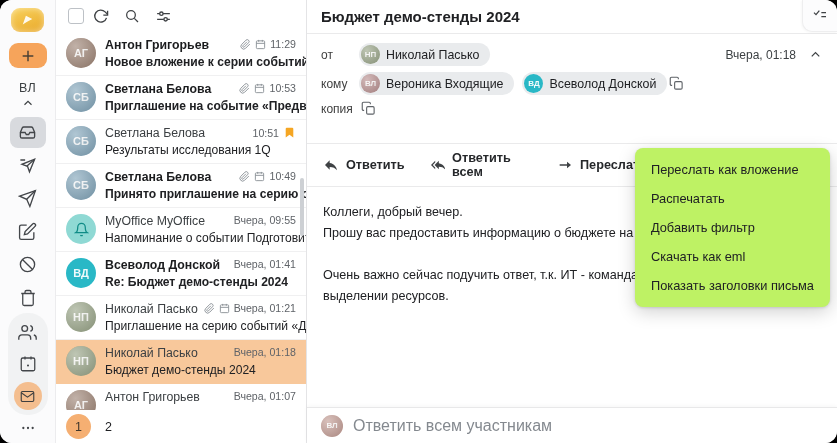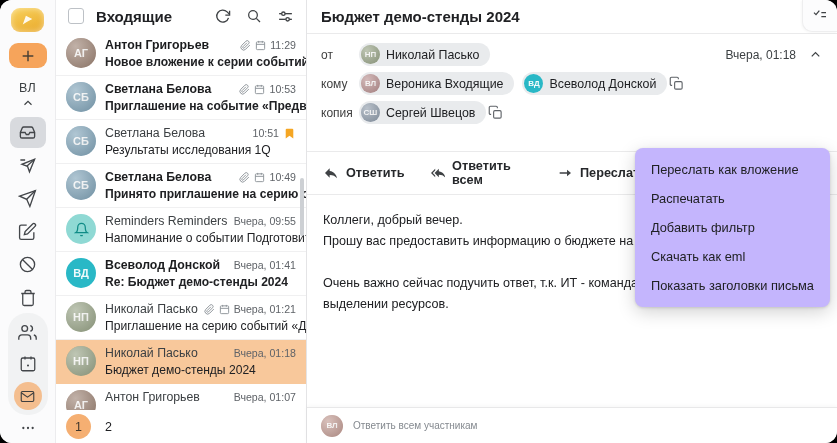--- a/index.html
+++ b/index.html
@@ -34,21 +34,21 @@
   .list-title{flex:1;font-size:15px;font-weight:700;color:#202124;margin-left:4px;}
   .hdr-icons{display:flex;gap:15px;color:#3F4245;align-items:center;}
   .rows{flex:1;overflow:hidden;position:relative;}
   .email-row{height:44px;box-sizing:border-box;display:flex;gap:9px;padding:6px 10px 0 10px;
     border-bottom:1px solid #F0F0F1;}
   .email-row.selected{background:#F8C89B;border-bottom-color:transparent;}
   .avatar{width:30px;height:30px;border-radius:50%;flex:0 0 30px;display:flex;align-items:center;
     justify-content:center;font-size:11px;font-weight:700;color:rgba(255,255,255,.93);position:relative;overflow:hidden;}
   .avatar.photo::after{content:"";position:absolute;inset:0;background:radial-gradient(circle at 32% 28%,rgba(255,255,255,.38),rgba(0,0,0,.12));border-radius:50%;}
   .row-main{flex:1;min-width:0;}
-  .row-top{display:flex;align-items:center;}
+  .row-top{display:flex;align-items:flex-start;}
   .sender{flex:1;min-width:0;overflow:hidden;white-space:nowrap;font-size:12.3px;color:#3C4043;}
   .email-row.unread .sender{font-weight:700;color:#1B1C1E;}
   .row-meta{display:flex;align-items:center;gap:4px;color:#80868B;flex:0 0 auto;}
   .row-time{font-size:10.6px;color:#5F6368;white-space:nowrap;}
   .subject{margin-top:3px;font-size:12.1px;color:#202124;white-space:nowrap;overflow:hidden;}
   .email-row.unread .subject{font-weight:600;}
   .list-scroll{position:absolute;right:2px;top:178px;width:4px;height:58px;border-radius:2px;background:#CDD0D4;}
   .pager{height:33px;flex:0 0 33px;display:flex;align-items:center;padding-left:10px;gap:14px;background:#fff;}
   .page-current{width:25px;height:25px;border-radius:50%;background:#F5AF72;display:flex;align-items:center;
     justify-content:center;font-size:12.5px;color:#41372B;}
@@ -77,24 +77,24 @@
   .action{display:flex;align-items:center;gap:7px;font-size:12.7px;font-weight:600;color:#26282B;}
   .action svg{fill:#3F4245;}
   .bar-icons{margin-left:auto;display:flex;align-items:center;gap:26px;color:#3F4245;padding-right:4px;}
   .body{padding:15px 16px 0;font-size:12.6px;line-height:21px;color:#202124;flex:1;}
   .body-line{min-height:21px;white-space:nowrap;overflow:hidden;}
   .reply-bar{position:absolute;left:0;right:0;bottom:0;height:36px;background:#fff;border-top:1px solid #E8E8E9;
     box-shadow:0 -1px 4px rgba(0,0,0,.04);display:flex;align-items:center;gap:10px;padding:0 14px;box-sizing:border-box;}
   .reply-avatar{width:22px;height:22px;border-radius:50%;flex:0 0 22px;display:flex;align-items:center;
     justify-content:center;font-size:8px;font-weight:700;color:rgba(255,255,255,.95);position:relative;overflow:hidden;}
   .reply-avatar::after{content:"";position:absolute;inset:0;background:radial-gradient(circle at 32% 28%,rgba(255,255,255,.38),rgba(0,0,0,.12));border-radius:50%;}
-  .reply-ph{font-size:10px;color:#84898F;}
+  .reply-ph{font-size:16px;color:#84898F;}
 
   
-  .ctx-menu{position:absolute;top:148px;right:7px;background:#c4b5fd;border-radius:8px;padding:7px 0;
+  .ctx-menu{position:absolute;top:148px;right:7px;background:#bef264;border-radius:8px;padding:7px 0;
     box-shadow:0 1px 3px rgba(0,0,0,.13),0 5px 18px rgba(0,0,0,.18);z-index:40;}
   .menu-item{padding:7px 16px;font-size:12.8px;color:#202124;white-space:nowrap;}
 
   svg{display:block;}
 </style>
 </head>
 <body>
 
 <div class="window">
 
@@ -187,21 +187,20 @@
             <circle cx="12" cy="12" r="1.7"></circle>
             <circle cx="19" cy="12" r="1.7"></circle>
           </svg>
       </div>
     </div>
   </div>
 
   <div class="list">
     <div class="list-header">
       <span class="checkbox"></span>
-      <span class="list-title">Входящие</span>
       <span class="hdr-icons">
         <span>
             <svg width="17" height="17" viewBox="0 0 24 24" stroke="currentColor" stroke-width="1.9" fill="none">
               <polyline points="22 4 22 10 16 10"></polyline>
               <path d="M20.5 14a8.5 8.5 0 1 1-2-8.5L22 9"></path>
             </svg>
           </span>
         <span>
             <svg width="16" height="16" viewBox="0 0 24 24" stroke="currentColor" stroke-width="1.9" fill="none">
               <circle cx="10.5" cy="10.5" r="6.5"></circle>
@@ -300,21 +299,21 @@
             </span><span class="subject">Принято приглашение на серию событий «...</span></span>
         </div>
         <div class="email-row">
           <span class="avatar" style="background:#8FD9D4">
             <svg width="15" height="15" viewBox="0 0 24 24" stroke="#0F8B86" stroke-width="2" fill="none">
               <path d="M18 8a6 6 0 0 0-12 0c0 7-3 9-3 9h18s-3-2-3-9"></path>
               <path d="M13.7 21a2 2 0 0 1-3.4 0"></path>
             </svg>
           </span>
           <span class="row-main"><span class="row-top">
-              <span class="sender">Reminders Reminders</span>
+              <span class="sender">MyOffice MyOffice</span>
               <span class="row-meta">
                 <span class="row-time">Вчера, 09:55</span>
               </span>
             </span><span class="subject">Напоминание о событии Подготовить отчет...</span></span>
         </div>
         <div class="email-row unread">
           <span class="avatar" style="background:#29B8C6">ВД</span>
           <span class="row-main"><span class="row-top">
               <span class="sender">Всеволод Донской</span>
               <span class="row-meta">
@@ -416,26 +415,20 @@
           </span>
         <span class="copy-btn">
             <svg width="15" height="15" viewBox="0 0 24 24" stroke="currentColor" stroke-width="1.8" fill="none">
               <rect x="9" y="9" width="12" height="12" rx="2"></rect>
               <path d="M5 15H4a2 2 0 0 1-2-2V4a2 2 0 0 1 2-2h9a2 2 0 0 1 2 2v1"></path>
             </svg>
           </span>
       </div>
       <div class="meta-row" style="margin-bottom:23px">
         <span class="meta-label">копия</span>
-        <span class="chips" id="ccChips">
-            <span class="chip">
-              <span class="chip-avatar photo" style="background:#8E9BAA">СШ</span>
-              <span>Сергей Швецов</span>
-            </span>
-          </span>
         <span class="copy-btn">
             <svg width="15" height="15" viewBox="0 0 24 24" stroke="currentColor" stroke-width="1.8" fill="none">
               <rect x="9" y="9" width="12" height="12" rx="2"></rect>
               <path d="M5 15H4a2 2 0 0 1-2-2V4a2 2 0 0 1 2-2h9a2 2 0 0 1 2 2v1"></path>
             </svg>
           </span>
       </div>
     </div>
 
     <div class="actionbar">

